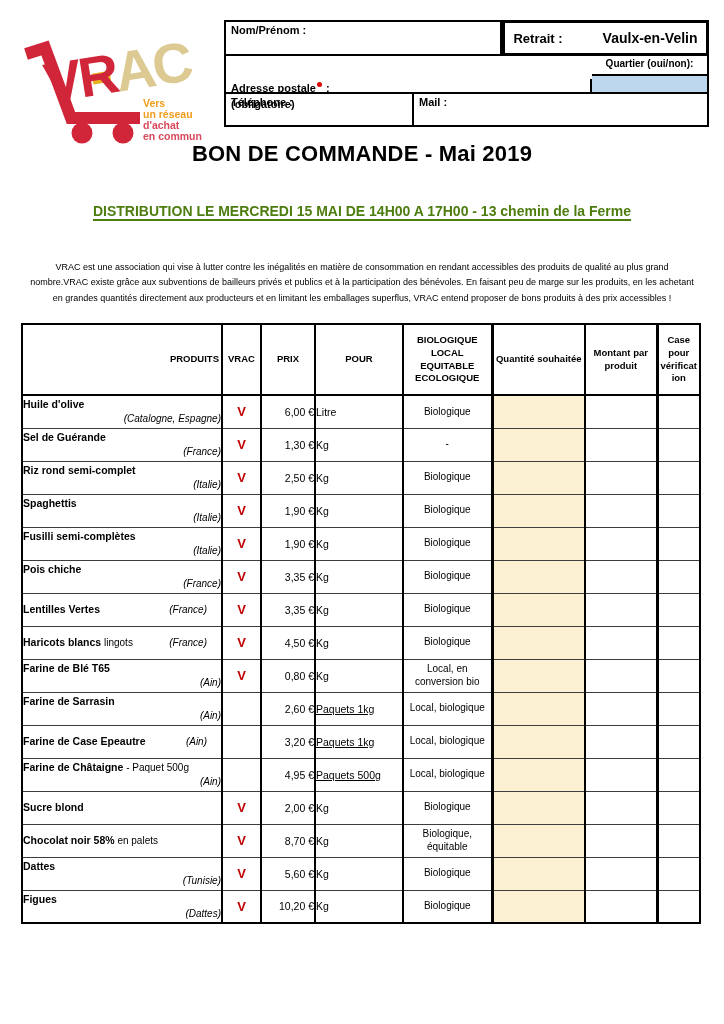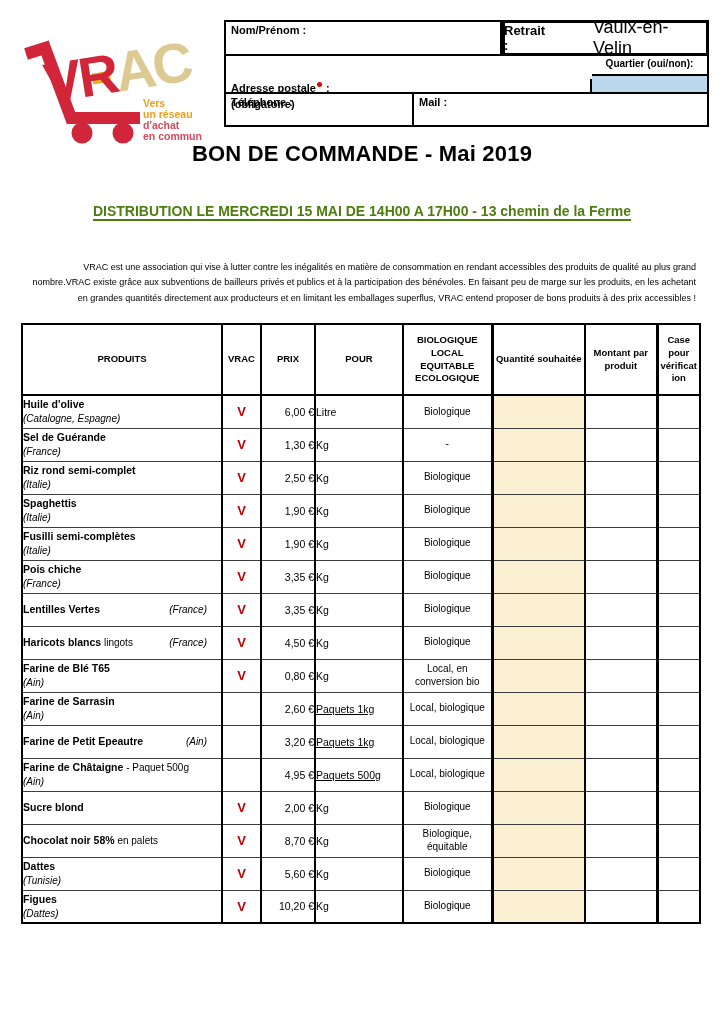--- a/index.html
+++ b/index.html
@@ -12,41 +12,41 @@
   
   .hform{position:absolute;left:224px;top:20px;width:485px;border:2px solid #000;box-sizing:border-box;font-size:11px;font-weight:bold;}
   .hrow{display:flex;box-sizing:border-box;}
   .hrow1{height:34px;border-bottom:2px solid #000;}
   .hrow2{height:38px;border-bottom:2px solid #000;}
   .hrow3{height:31px;}
   .cell{box-sizing:border-box;padding:2px 5px;}
   .nomcell{width:276px;border-right:2px solid #000;}
   .retraitcell{flex:1;display:flex;align-items:center;justify-content:center;gap:20px;border-left:2px solid #000;box-shadow:inset 0 0 0 1px #000;}
   .rlabel{font-size:13px;font-weight:bold;}
-  .rvalue{font-size:18px;font-weight:normal;margin-left:20px;}
+  .rvalue{font-size:14px;font-weight:bold;margin-left:20px;}
   .addrcell{width:366px;border-right:2px solid #000;line-height:1.45;margin-top:23px;}
   .reqdot{display:inline-block;width:5px;height:5px;border-radius:50%;background:#e00000;vertical-align:super;margin:0 1px;}
   .quartiercol{flex:1;display:flex;flex-direction:column;}
   .qlabel{height:18px;font-size:10px;text-align:center;padding-top:2px;box-sizing:border-box;}
   .qblue{flex:1;border-top:2px solid #000;}
   .telcell{width:188px;border-right:2px solid #000;}
   .mailcell{flex:1;}
 
   
   .title{position:absolute;top:141px;left:0;width:100%;text-align:center;font-size:22px;font-weight:bold;letter-spacing:0.2px;}
   .subtitle{position:absolute;top:203px;left:0;width:100%;text-align:center;font-size:14px;font-weight:bold;
             text-decoration:underline;text-decoration-thickness:2px;text-underline-offset:3px;}
-  .intro{position:absolute;top:251px;left:28px;width:668px;font-size:9px;line-height:1.7;text-align:right;}
+  .intro{position:absolute;top:251px;left:28px;width:668px;font-size:9px;line-height:1.7;text-align:center;}
 
   
   table.products{position:absolute;left:21px;top:323px;width:678px;border-collapse:collapse;table-layout:fixed;
                  border:2px solid #000;font-size:10.5px;}
   table.products th,table.products td{box-sizing:border-box;border-left:2px solid #000;border-top:1px solid #3d3d3d;
                  vertical-align:middle;padding:0;overflow:hidden;}
-  table.products th:first-child,table.products td:first-child{border-left:none;}
+  table.products th:first-child,table.products td:first-child{border-left:none;text-align:right;}
   table.products thead th{border-top:none;border-bottom:2px solid #000;font-size:9.5px;font-weight:bold;text-align:center;
                  height:71px;line-height:1.35;overflow-wrap:anywhere;padding:2px;}
   th.h-qty{font-size:10px;}
   th.h-case{font-size:9px;line-height:1.2;}
   th.h-qty,td.c-qty,th.h-case,td.c-case{border-left-width:3px !important;}
   table.products tbody tr{height:33px;}
   td.c-prod{padding:1px 5px;line-height:1.3;}
   .pl1{display:flex;align-items:baseline;}
   .pname{font-weight:bold;font-size:10.5px;white-space:nowrap;}
   .psuf{font-size:10px;white-space:pre;}
@@ -308,21 +308,21 @@
       <td class="c-pour"><span class="pour-text u">Paquets 1kg</span></td>
       <td class="c-bio">Local, biologique</td>
       <td class="c-qty" style="background: rgb(251, 240, 210);"></td>
       <td class="c-mont"></td>
       <td class="c-case"></td>
     </tr>
 
     <tr>
       <td class="c-prod">
         <div class="pl1">
-              <span class="pname">Farine de Petit Epeautre</span>
+              <span class="pname">Farine de Case Epeautre</span>
               <span class="psuf"></span>
               <span class="porg-inline">(Ain)</span>
             </div>
 
       </td>
       <td class="c-vrac"><span class="vmark" style="color: rgb(192, 0, 0);"></span></td>
       <td class="c-prix">3,20 €</td>
       <td class="c-pour"><span class="pour-text u">Paquets 1kg</span></td>
       <td class="c-bio">Local, biologique</td>
       <td class="c-qty" style="background: rgb(251, 240, 210);"></td>

